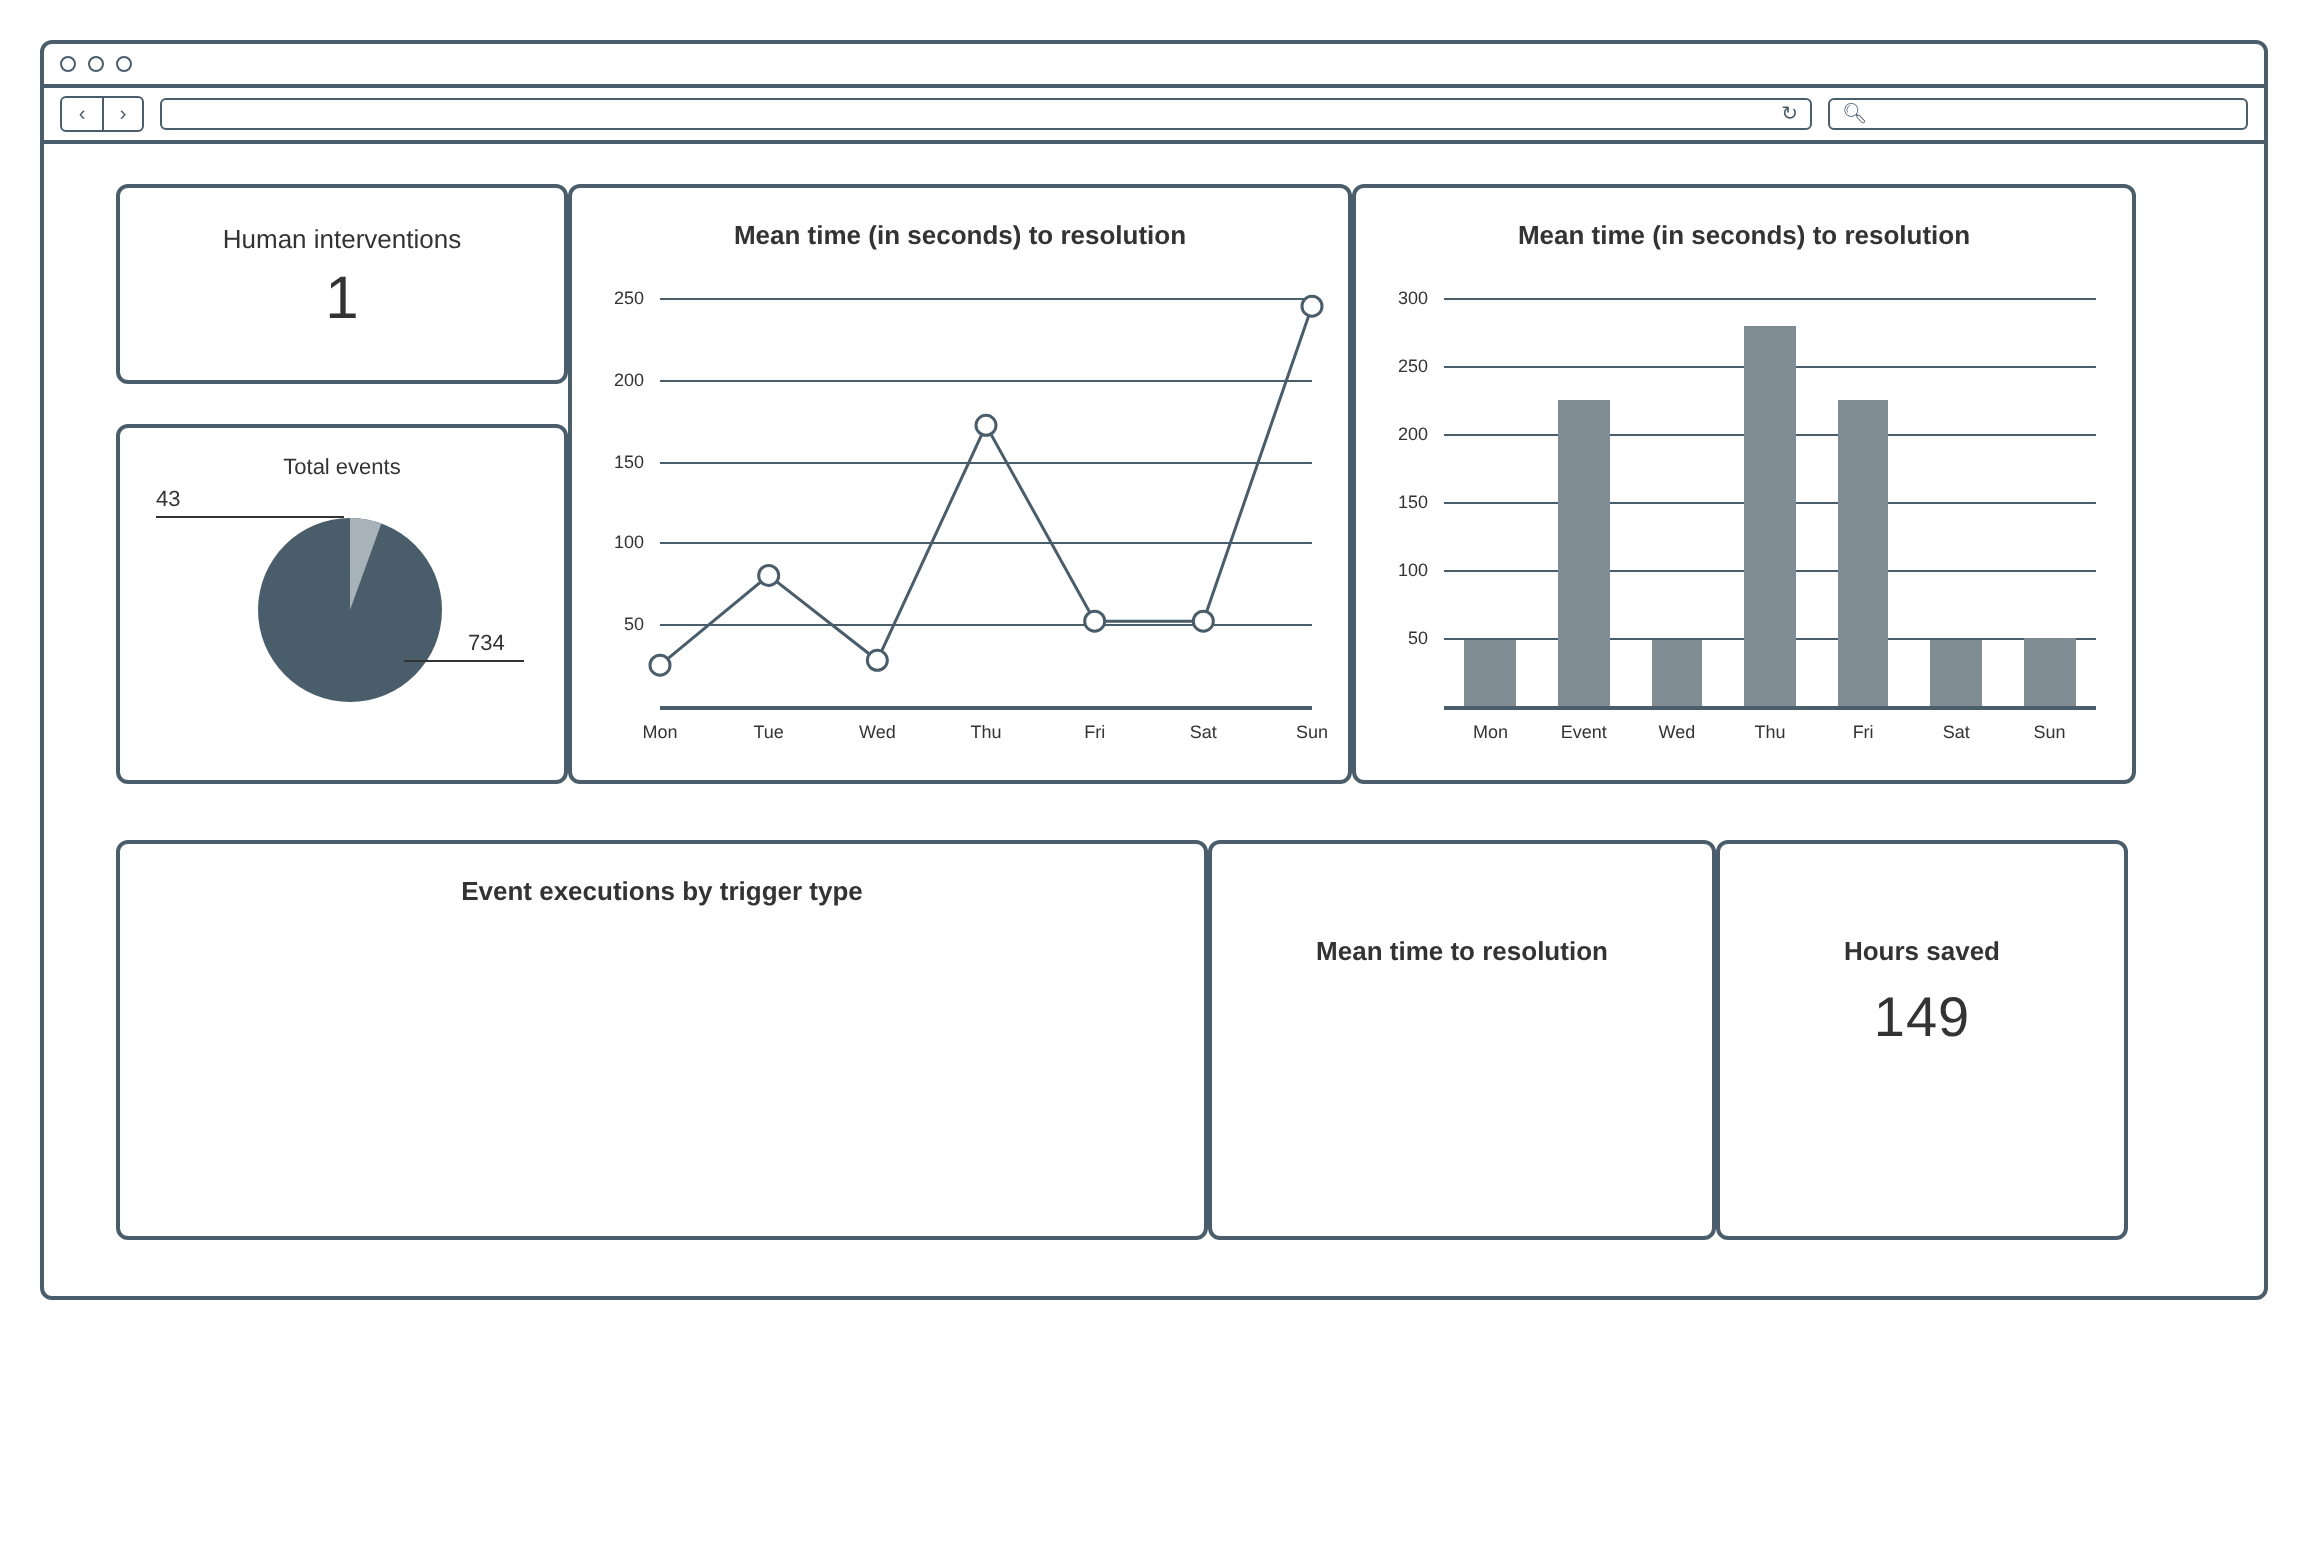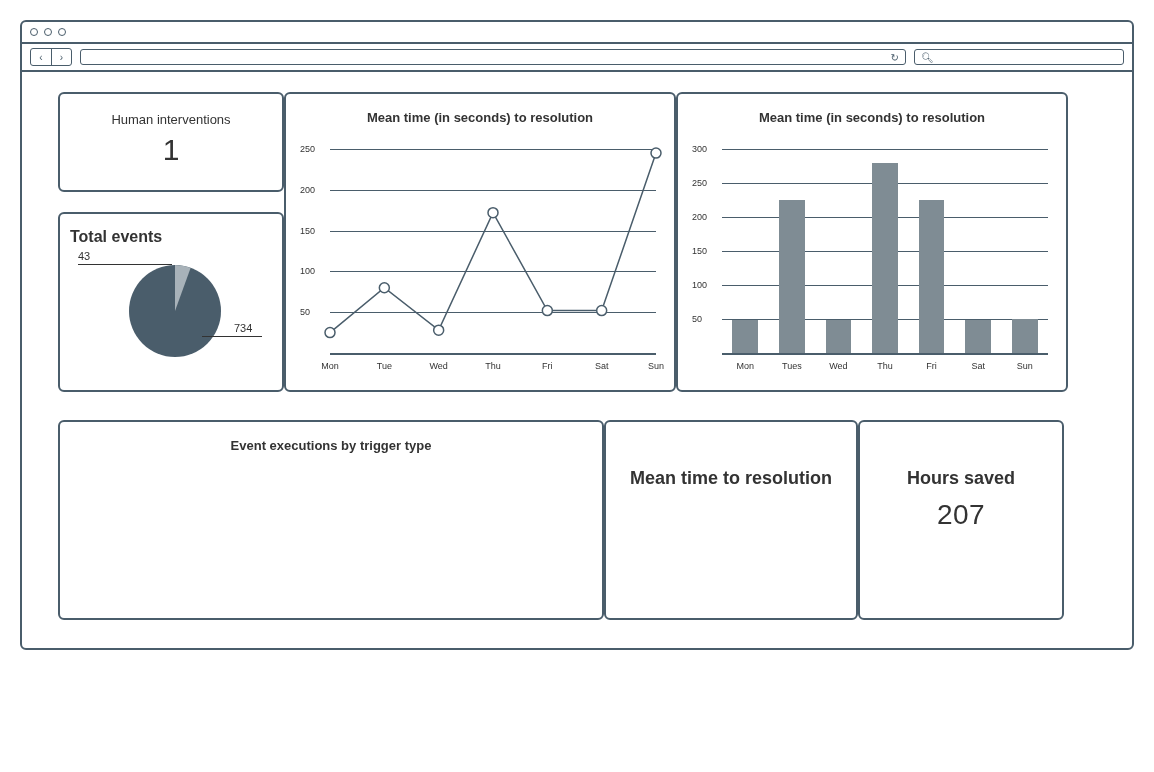--- a/index.html
+++ b/index.html
@@ -72,46 +72,46 @@
     border: 2px solid #4a5d6b;
     border-radius: 6px;
     background:#fff;
   }
   
   .col-left { width: 226px; display:flex; flex-direction:column; gap:20px; }
   .card-hi { height: 100px; text-align:center; padding-top:18px; }
   .card-hi .title { font-size:13px; font-weight:500; color:#333; }
   .card-hi .value { font-size:30px; font-weight:300; margin-top:6px; color:#333; }
   .card-pie { height: 180px; padding:14px 10px 10px 10px; }
-  .card-pie .title { font-size:16px; font-weight:700; text-align:left; margin-bottom:6px; }
+  .card-pie .title { font-size:11px; font-weight:400; text-align:center; margin-bottom:6px; }
   .pie-wrap { position:relative; width:100%; height:130px; }
   .pie-wrap svg { position:absolute; left:58px; top:12px; }
   .pie-label { position:absolute; font-size:11px; color:#333; }
   .pie-line { position:absolute; background:#333; height:1px; }
 
   .card-line, .card-bar { width: 392px; height: 300px; padding:16px 14px 8px 14px; }
   .card-line .title, .card-bar .title { font-size:13px; font-weight:600; text-align:center; margin-bottom:16px; }
   .chart-area { position:relative; width:100%; height:240px; }
-  .yaxis-tick { position:absolute; font-size:9px; color:#333; width:22px; }
+  .yaxis-tick { position:absolute; font-size:9px; color:#333; text-align:right; width:22px; }
   .grid-line { position:absolute; background:#4a5d6b; height:1px; }
   .xaxis-tick { position:absolute; font-size:9px; color:#333; text-align:center; width:40px; }
   .bar-rect { position:absolute; background:#7f8c94; }
   .line-svg { position:absolute; left:0; top:0; }
 
   
   .row2 { margin-top:28px;align-items:flex-end; }
   .card-hbar { width:546px; height:200px; padding:16px 20px 12px 20px; }
   .card-hbar .title { font-size:13px; font-weight:600; text-align:center; margin-bottom:18px; }
   .hbar-row { display:flex; align-items:center; height:22px; margin-bottom:10px; }
   .hbar-label { width:66px; font-size:10px; color:#333; text-align:left; }
   .hbar-track { flex:1; height:14px; border-bottom:1px solid #4a5d6b; position:relative; }
   .hbar-fill { position:absolute; left:0; top:0; height:14px; background:#7f8c94; }
 
   .card-stat { width:254px; height:200px; text-align:center; padding-top:46px; }
-  .card-stat .title { font-size:18px; font-weight:600; margin-bottom:10px; }
+  .card-stat .title { font-size:13px; font-weight:600; margin-bottom:10px; }
   .card-stat .value { font-size:28px; font-weight:300; letter-spacing:0.5px; }
   .card-stat.hours { width:206px; }
 </style>
 </head>
 <body>
 
 <div class="browser-window">
   <div class="titlebar">
     <span class="dot"></span>
     <span class="dot"></span>
@@ -199,21 +199,21 @@
             <div class="grid-line" style="left: 30px; top: 76px; width: 326px;"></div>
             <div class="yaxis-tick" style="left: 0px; top: 71px;">200</div>
             <div class="grid-line" style="left: 30px; top: 42px; width: 326px;"></div>
             <div class="yaxis-tick" style="left: 0px; top: 37px;">250</div>
             <div class="grid-line" style="left: 30px; top: 8px; width: 326px;"></div>
             <div class="yaxis-tick" style="left: 0px; top: 3px;">300</div>
             <div class="grid-line" style="left: 30px; top: 212px; width: 326px; height: 1.5px;"></div>
             <div class="bar-rect" style="left: 40.4786px; width: 25.6143px; top: 179.36px; height: 32.64px;"></div>
             <div class="xaxis-tick" style="left: 33.2857px; top: 220px;">Mon</div>
             <div class="bar-rect" style="left: 87.05px; width: 25.6143px; top: 59px; height: 153px;"></div>
-            <div class="xaxis-tick" style="left: 79.8571px; top: 220px;">Tues</div>
+            <div class="xaxis-tick" style="left: 79.8571px; top: 220px;">Event</div>
             <div class="bar-rect" style="left: 133.621px; width: 25.6143px; top: 179.36px; height: 32.64px;"></div>
             <div class="xaxis-tick" style="left: 126.429px; top: 220px;">Wed</div>
             <div class="bar-rect" style="left: 180.193px; width: 25.6143px; top: 21.6px; height: 190.4px;"></div>
             <div class="xaxis-tick" style="left: 173px; top: 220px;">Thu</div>
             <div class="bar-rect" style="left: 226.764px; width: 25.6143px; top: 59px; height: 153px;"></div>
             <div class="xaxis-tick" style="left: 219.571px; top: 220px;">Fri</div>
             <div class="bar-rect" style="left: 273.336px; width: 25.6143px; top: 179.36px; height: 32.64px;"></div>
             <div class="xaxis-tick" style="left: 266.143px; top: 220px;">Sat</div>
             <div class="bar-rect" style="left: 319.907px; width: 25.6143px; top: 178px; height: 34px;"></div>
             <div class="xaxis-tick" style="left: 312.714px; top: 220px;">Sun</div>
@@ -223,17 +223,17 @@
 
     <div class="row row2">
       <div class="card card-hbar">
         <div class="title">Event executions by trigger type</div>
       </div>
       <div class="card card-stat">
         <div class="title">Mean time to resolution</div>
       </div>
       <div class="card card-stat hours">
         <div class="title">Hours saved</div>
-        <div class="value">207</div>
+        <div class="value">149</div>
       </div>
     </div>
   </div>
 </div>
 
 </body></html>

